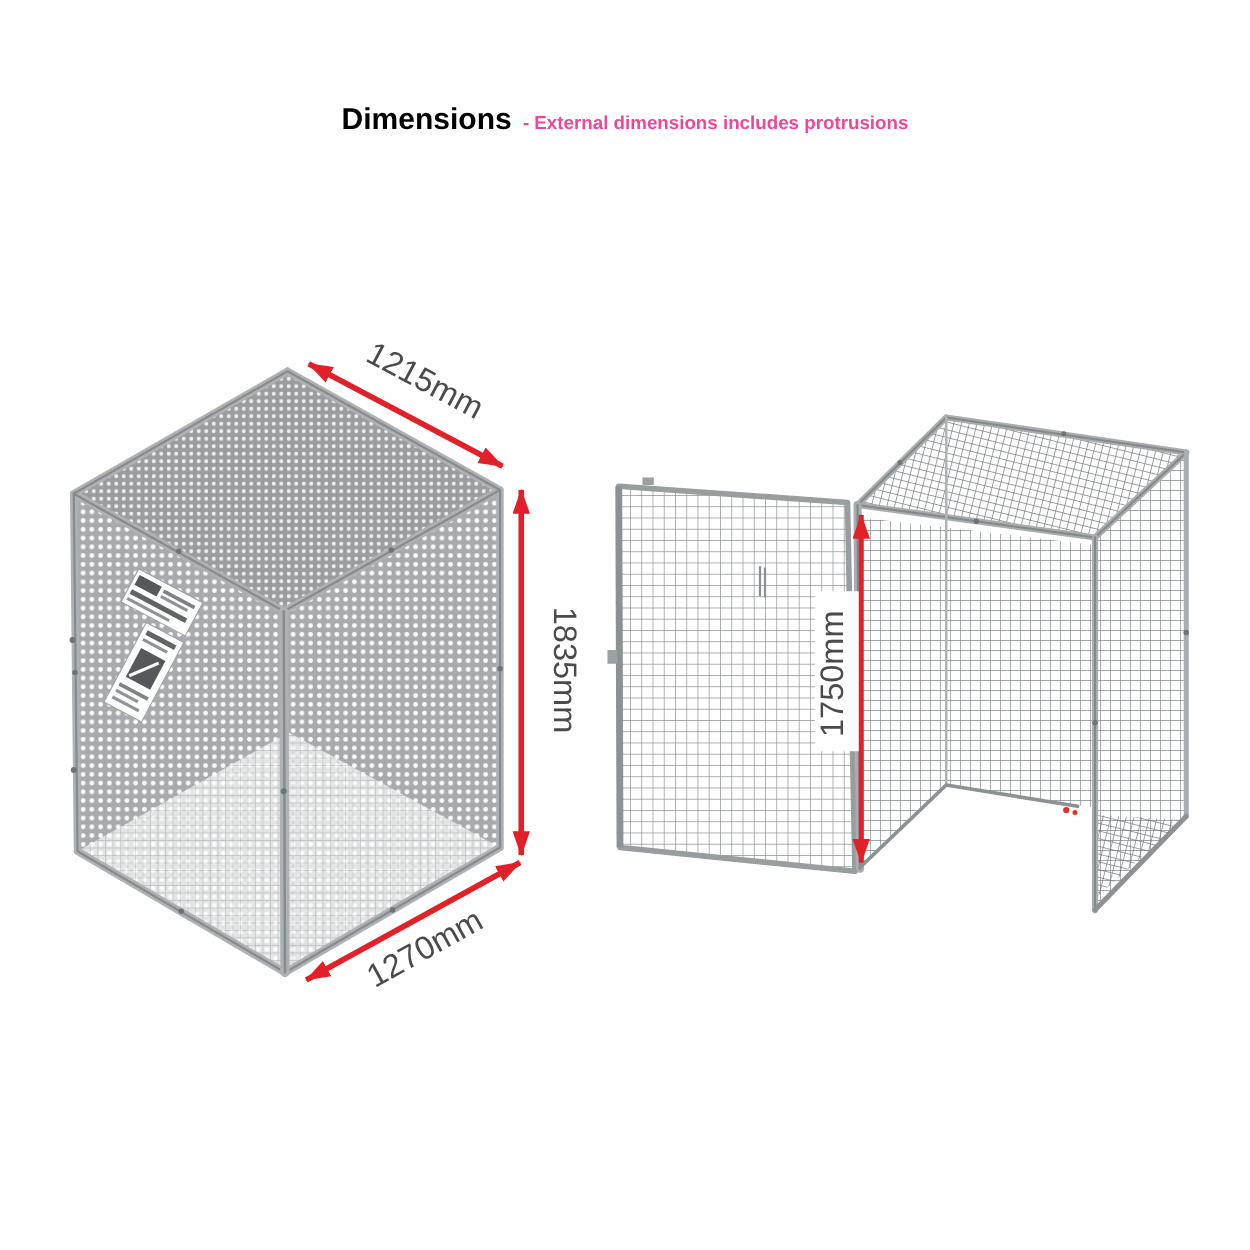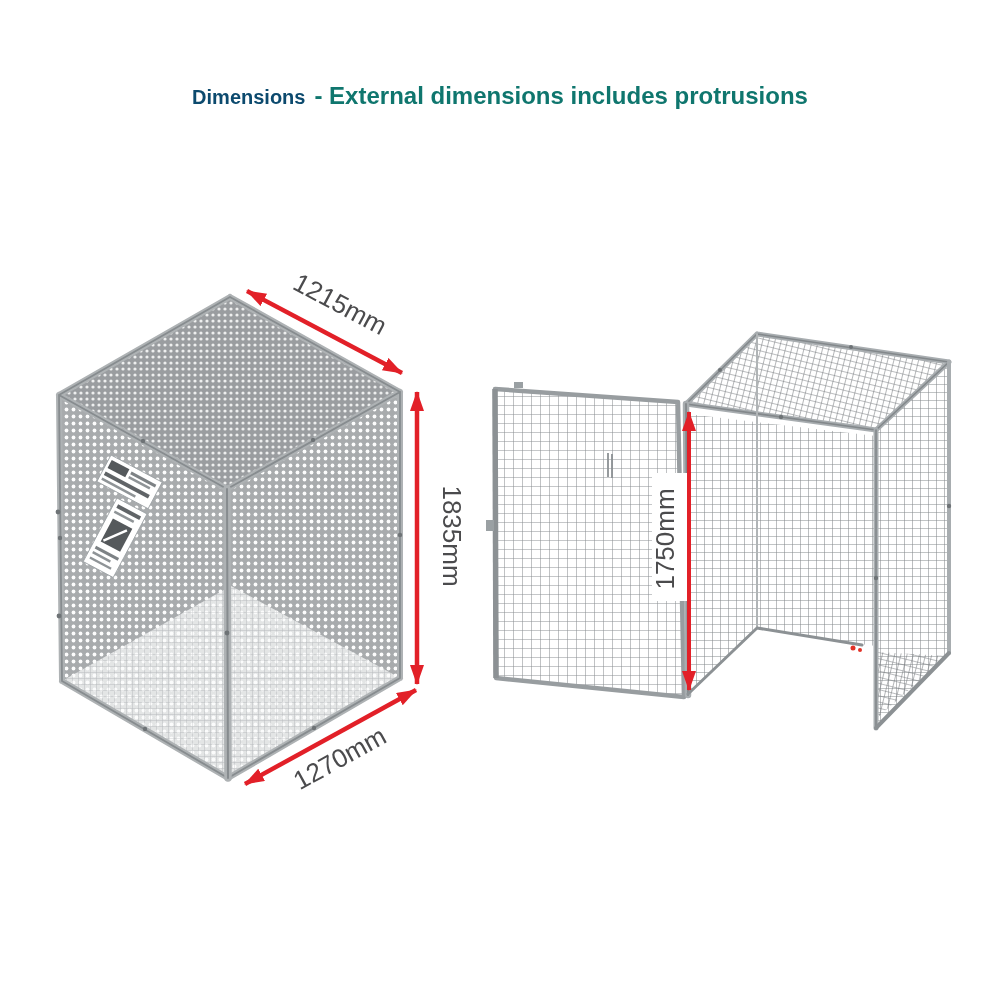--- a/index.html
+++ b/index.html
@@ -1,20 +1,20 @@
 <!DOCTYPE html>
 <html><head>
 <meta charset="utf-8">
 <style>
   html,body{margin:0;padding:0;background:#ffffff;}
   .canvas{position:relative;width:1000px;height:1000px;background:#ffffff;overflow:hidden;
           font-family:"Liberation Sans", sans-serif;}
   .header{position:absolute;left:0;right:0;top:82px;text-align:center;white-space:nowrap;}
-  .header .title{font-size:20px;font-weight:bold;color:#0c4a6e;letter-spacing:0px;}
-  .header .subtitle{font-size:24px;font-weight:bold;color:#0f766e;margin-left:9px;}
+  .header .title{font-size:24px;font-weight:bold;color:#000000;letter-spacing:0px;}
+  .header .subtitle{font-size:15px;font-weight:bold;color:#ec4899;margin-left:9px;}
   svg{position:absolute;left:0;top:0;}
   svg text{font-family:"Liberation Sans", sans-serif;font-size:26px;fill:#4b4b4d;}
 </style>
 </head>
 <body>
 
 <div class="canvas">
 
   <div class="header">
     <span class="title">Dimensions</span><span class="subtitle">- External dimensions includes protrusions</span>

